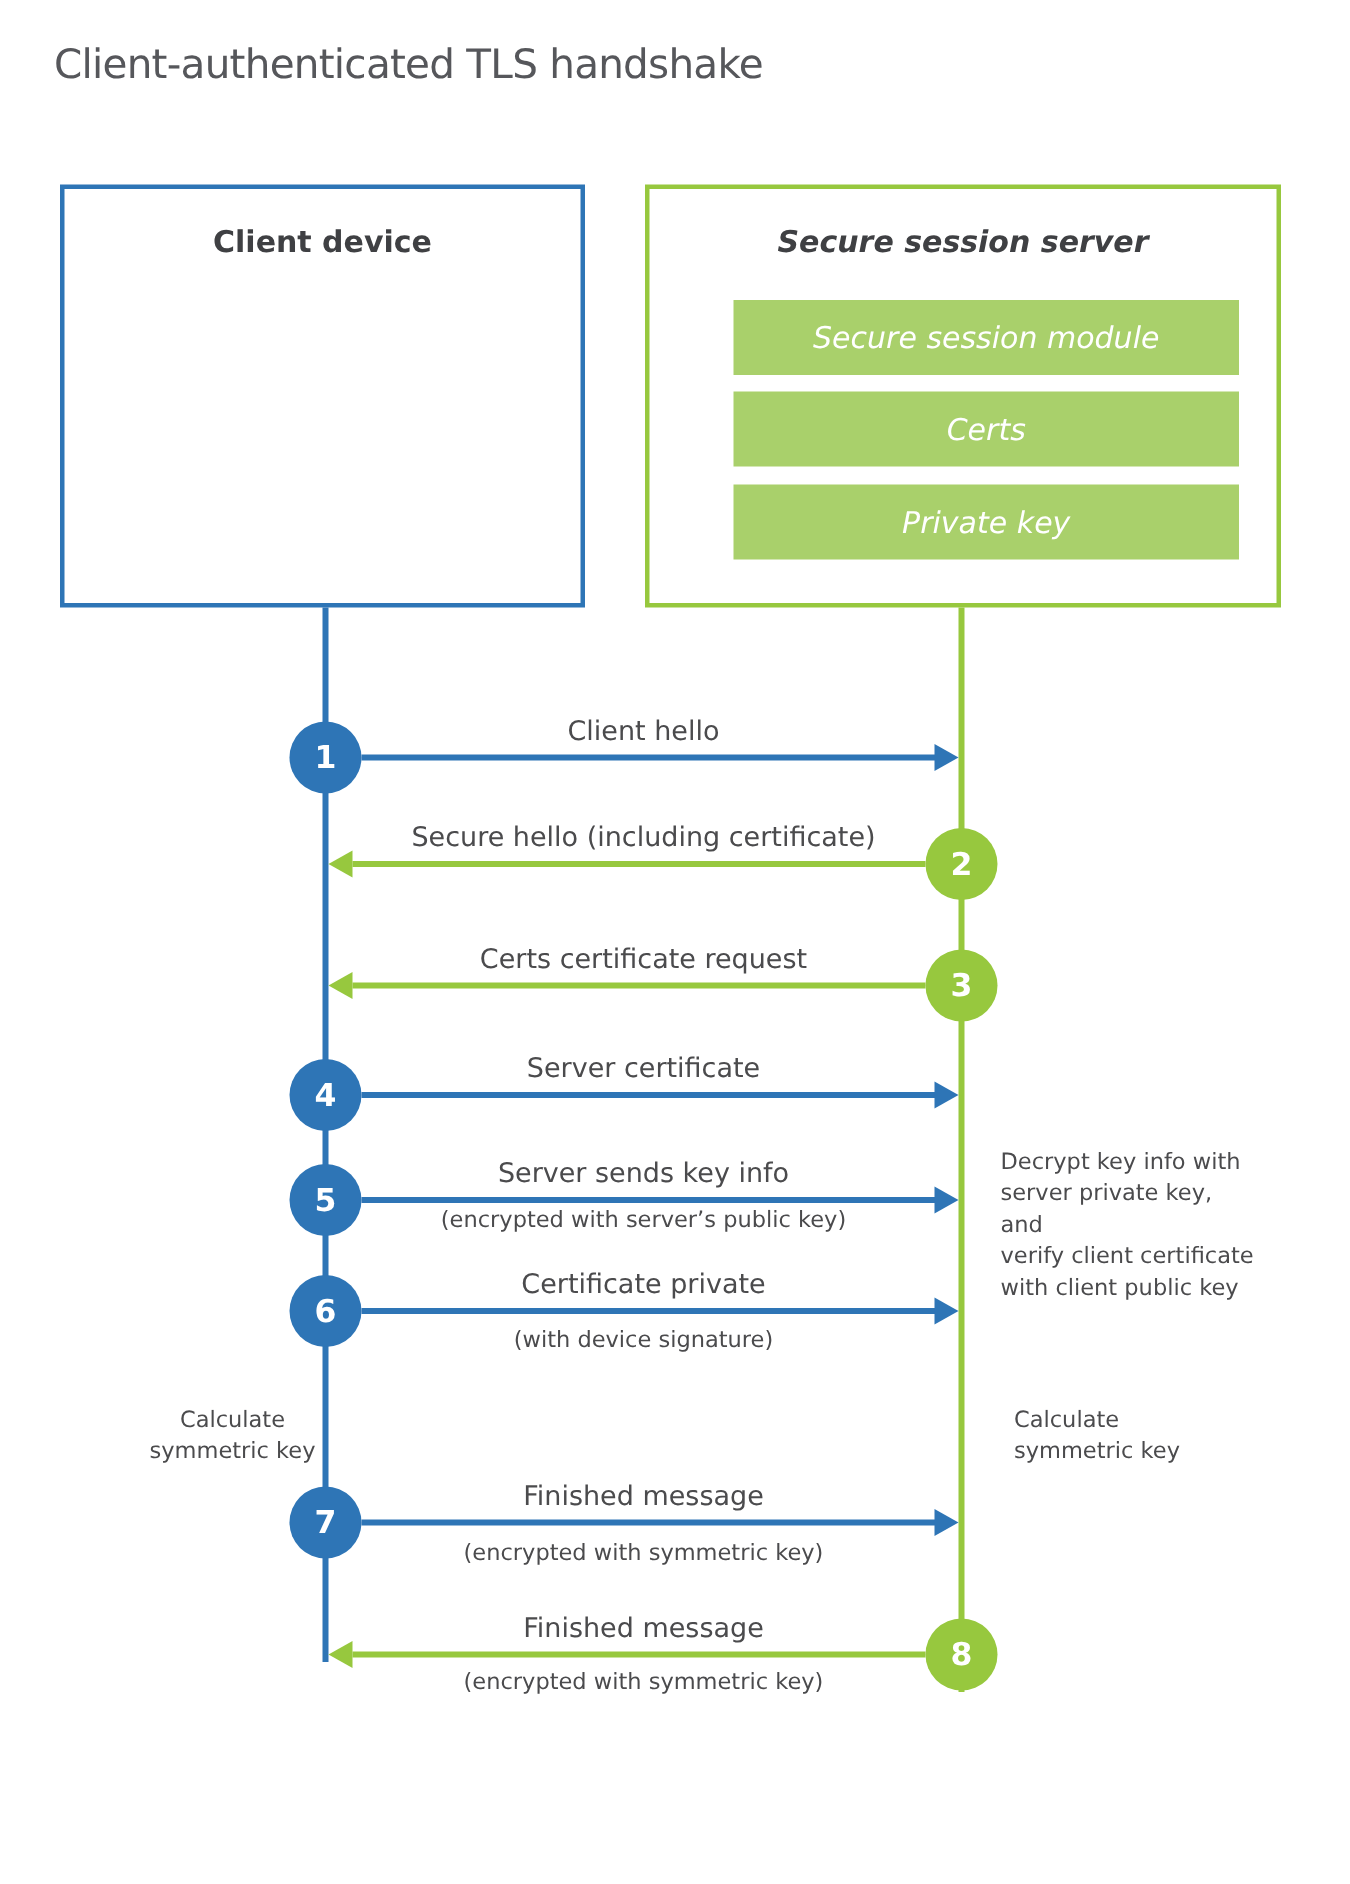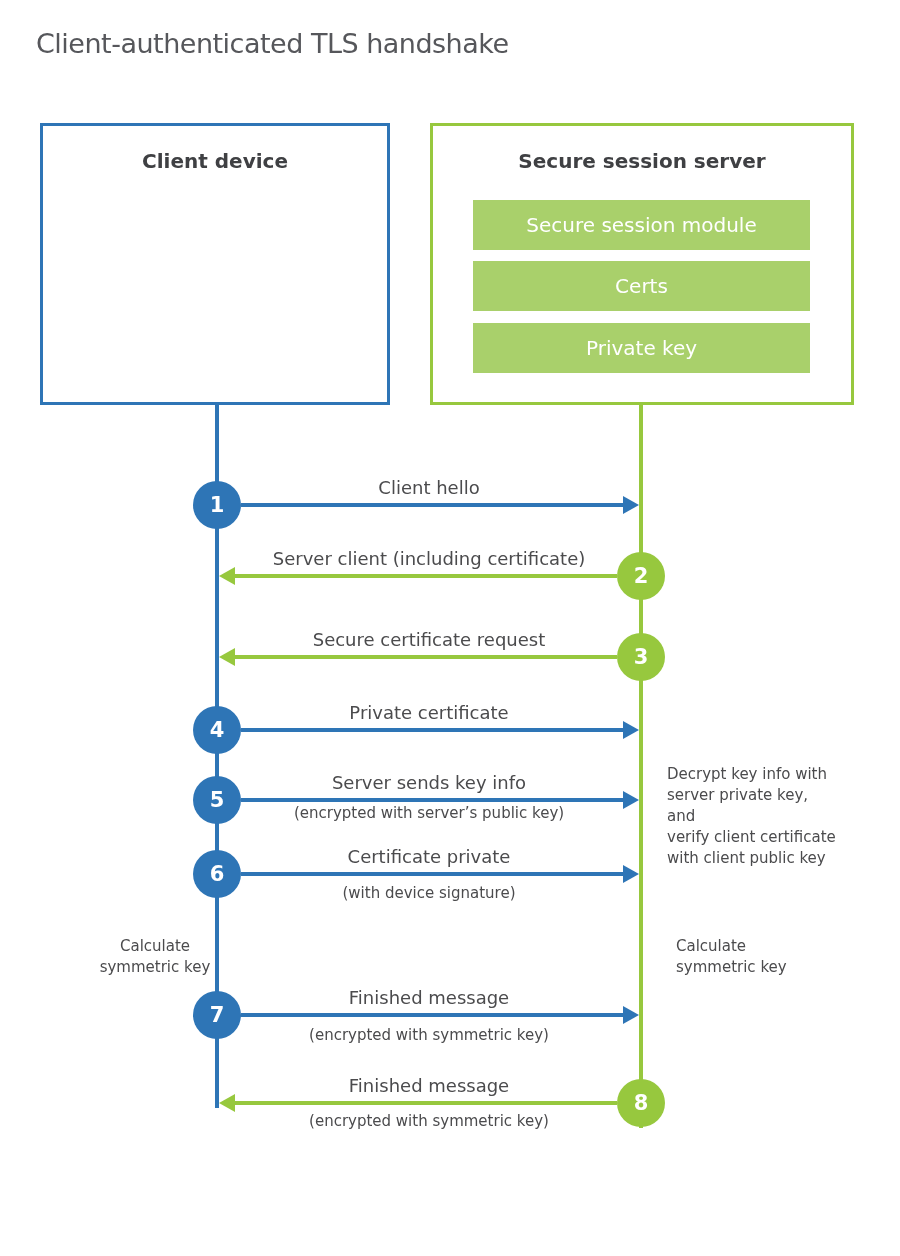--- a/index.html
+++ b/index.html
@@ -4,29 +4,29 @@
 <style>
   html,body{margin:0;padding:0;background:#fff;}
   .canvas{position:relative;width:900px;height:1256px;background:#ffffff;
           font-family:"DejaVu Sans","Liberation Sans",sans-serif;overflow:hidden;}
   .page-title{position:absolute;left:36px;top:28px;font-size:27px;font-weight:400;
               color:#56575b;letter-spacing:-0.5px;}
 
   
   .actor{position:absolute;top:123px;height:282px;background:#fff;box-sizing:border-box;}
   .actor.client{left:40px;width:350px;border:3px solid #2e75b6;}
-  .actor.server{left:430px;width:424px;border:3px solid #97c83e;}
+  .actor.server{left:430px;width:424px;border:3px solid #97c83e;font-style:italic;}
   .actor-title{margin-top:23px;text-align:center;font-size:20px;font-weight:bold;color:#3f4043;}
 
   .app-box{position:absolute;left:35px;top:72px;width:276px;height:175px;background:#5b9bd5;
            border:2px dotted #d4e6f6;box-sizing:border-box;display:flex;align-items:center;
            justify-content:center;text-align:center;color:#ffffff;font-size:20px;
            line-height:27px;white-space:pre-line;}
 
-  .module{position:absolute;left:40px;width:337px;height:50px;background:#a9d06b;color:#ffffff;
+  .module{position:absolute;left:56px;width:337px;height:50px;background:#a9d06b;color:#ffffff;
           font-size:20px;display:flex;align-items:center;justify-content:center;}
   .module.m0{top:74px;} .module.m1{top:135px;} .module.m2{top:197px;}
 
   
   .lifeline{position:absolute;width:4px;}
   .lifeline.blue{left:215px;top:405px;height:703px;background:#2e75b6;}
   .lifeline.green{left:639px;top:405px;height:723px;background:#97c83e;}
 
   
   .step-circle{position:absolute;width:48px;height:48px;border-radius:50%;color:#fff;
@@ -69,31 +69,31 @@
   </div>
 
   <div class="lifeline blue"></div>
   <div class="lifeline green"></div>
 
   <div class="msg-label" style="top:477px">Client hello</div>
   <div class="msg-line blue" style="top:503px"></div>
   <div class="head right" style="top:496px"></div>
   <div class="step-circle blue" style="top:481px">1</div>
 
-  <div class="msg-label" style="top:548px">Server client (including certificate)</div>
+  <div class="msg-label" style="top:548px">Secure hello (including certificate)</div>
   <div class="msg-line green" style="top:574px"></div>
   <div class="head left" style="top:567px"></div>
   <div class="step-circle green" style="top:552px">2</div>
 
-  <div class="msg-label" style="top:629px">Secure certificate request</div>
+  <div class="msg-label" style="top:629px">Certs certificate request</div>
   <div class="msg-line green" style="top:655px"></div>
   <div class="head left" style="top:648px"></div>
   <div class="step-circle green" style="top:633px">3</div>
 
-  <div class="msg-label" style="top:702px">Private certificate</div>
+  <div class="msg-label" style="top:702px">Server certificate</div>
   <div class="msg-line blue" style="top:728px"></div>
   <div class="head right" style="top:721px"></div>
   <div class="step-circle blue" style="top:706px">4</div>
 
   <div class="msg-label" style="top:772px">Server sends key info</div>
   <div class="msg-line blue" style="top:798px"></div>
   <div class="head right" style="top:791px"></div>
   <div class="step-circle blue" style="top:776px">5</div>
   <div class="msg-sub" style="top:804px">(encrypted with server’s public key)</div>
   <div class="note decrypt">Decrypt key info with

